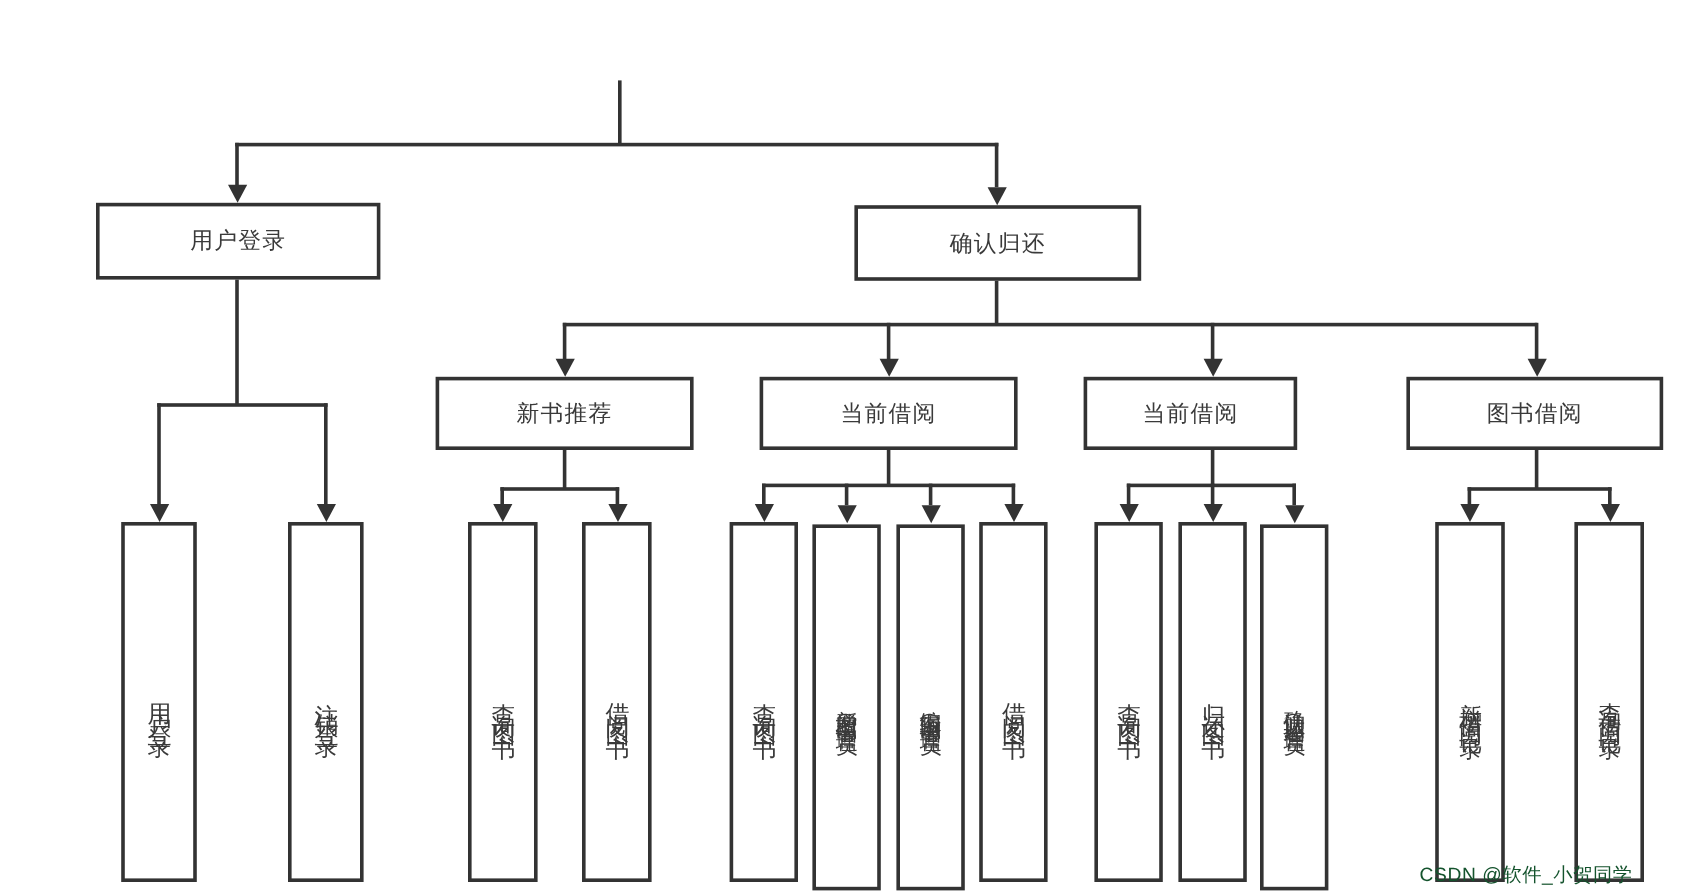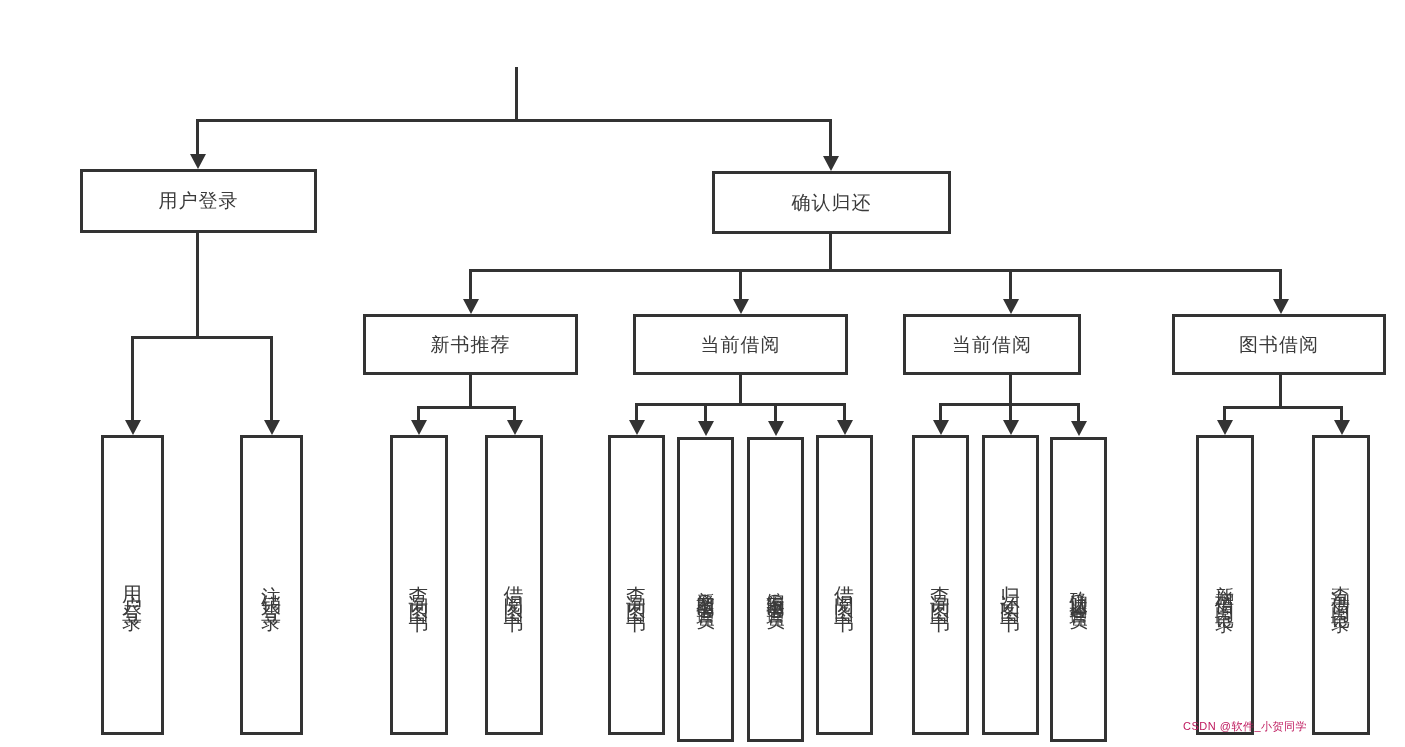--- a/index.html
+++ b/index.html
@@ -120,22 +120,22 @@
   
   .c-br-v{left:1279px;top:375px;height:33px;}
   .c-br-h{left:1223px;top:406px;width:120px;}
   .c-br-c1{left:1223px;top:406px;height:15px;} .a-br-c1{left:1217px;top:420px;}
   .c-br-c2{left:1340px;top:406px;height:15px;} .a-br-c2{left:1334px;top:420px;}
 
   
   .watermark{
     position:absolute;
     left:1183px;top:719px;
-    font-size:11px;
-    color:#be185d;
+    font-size:16px;
+    color:#14532d;
     letter-spacing:0.5px;
     white-space:nowrap;
     z-index:10;
   }
 </style>
 </head>
 <body>
 
 <div class="canvas">
 

